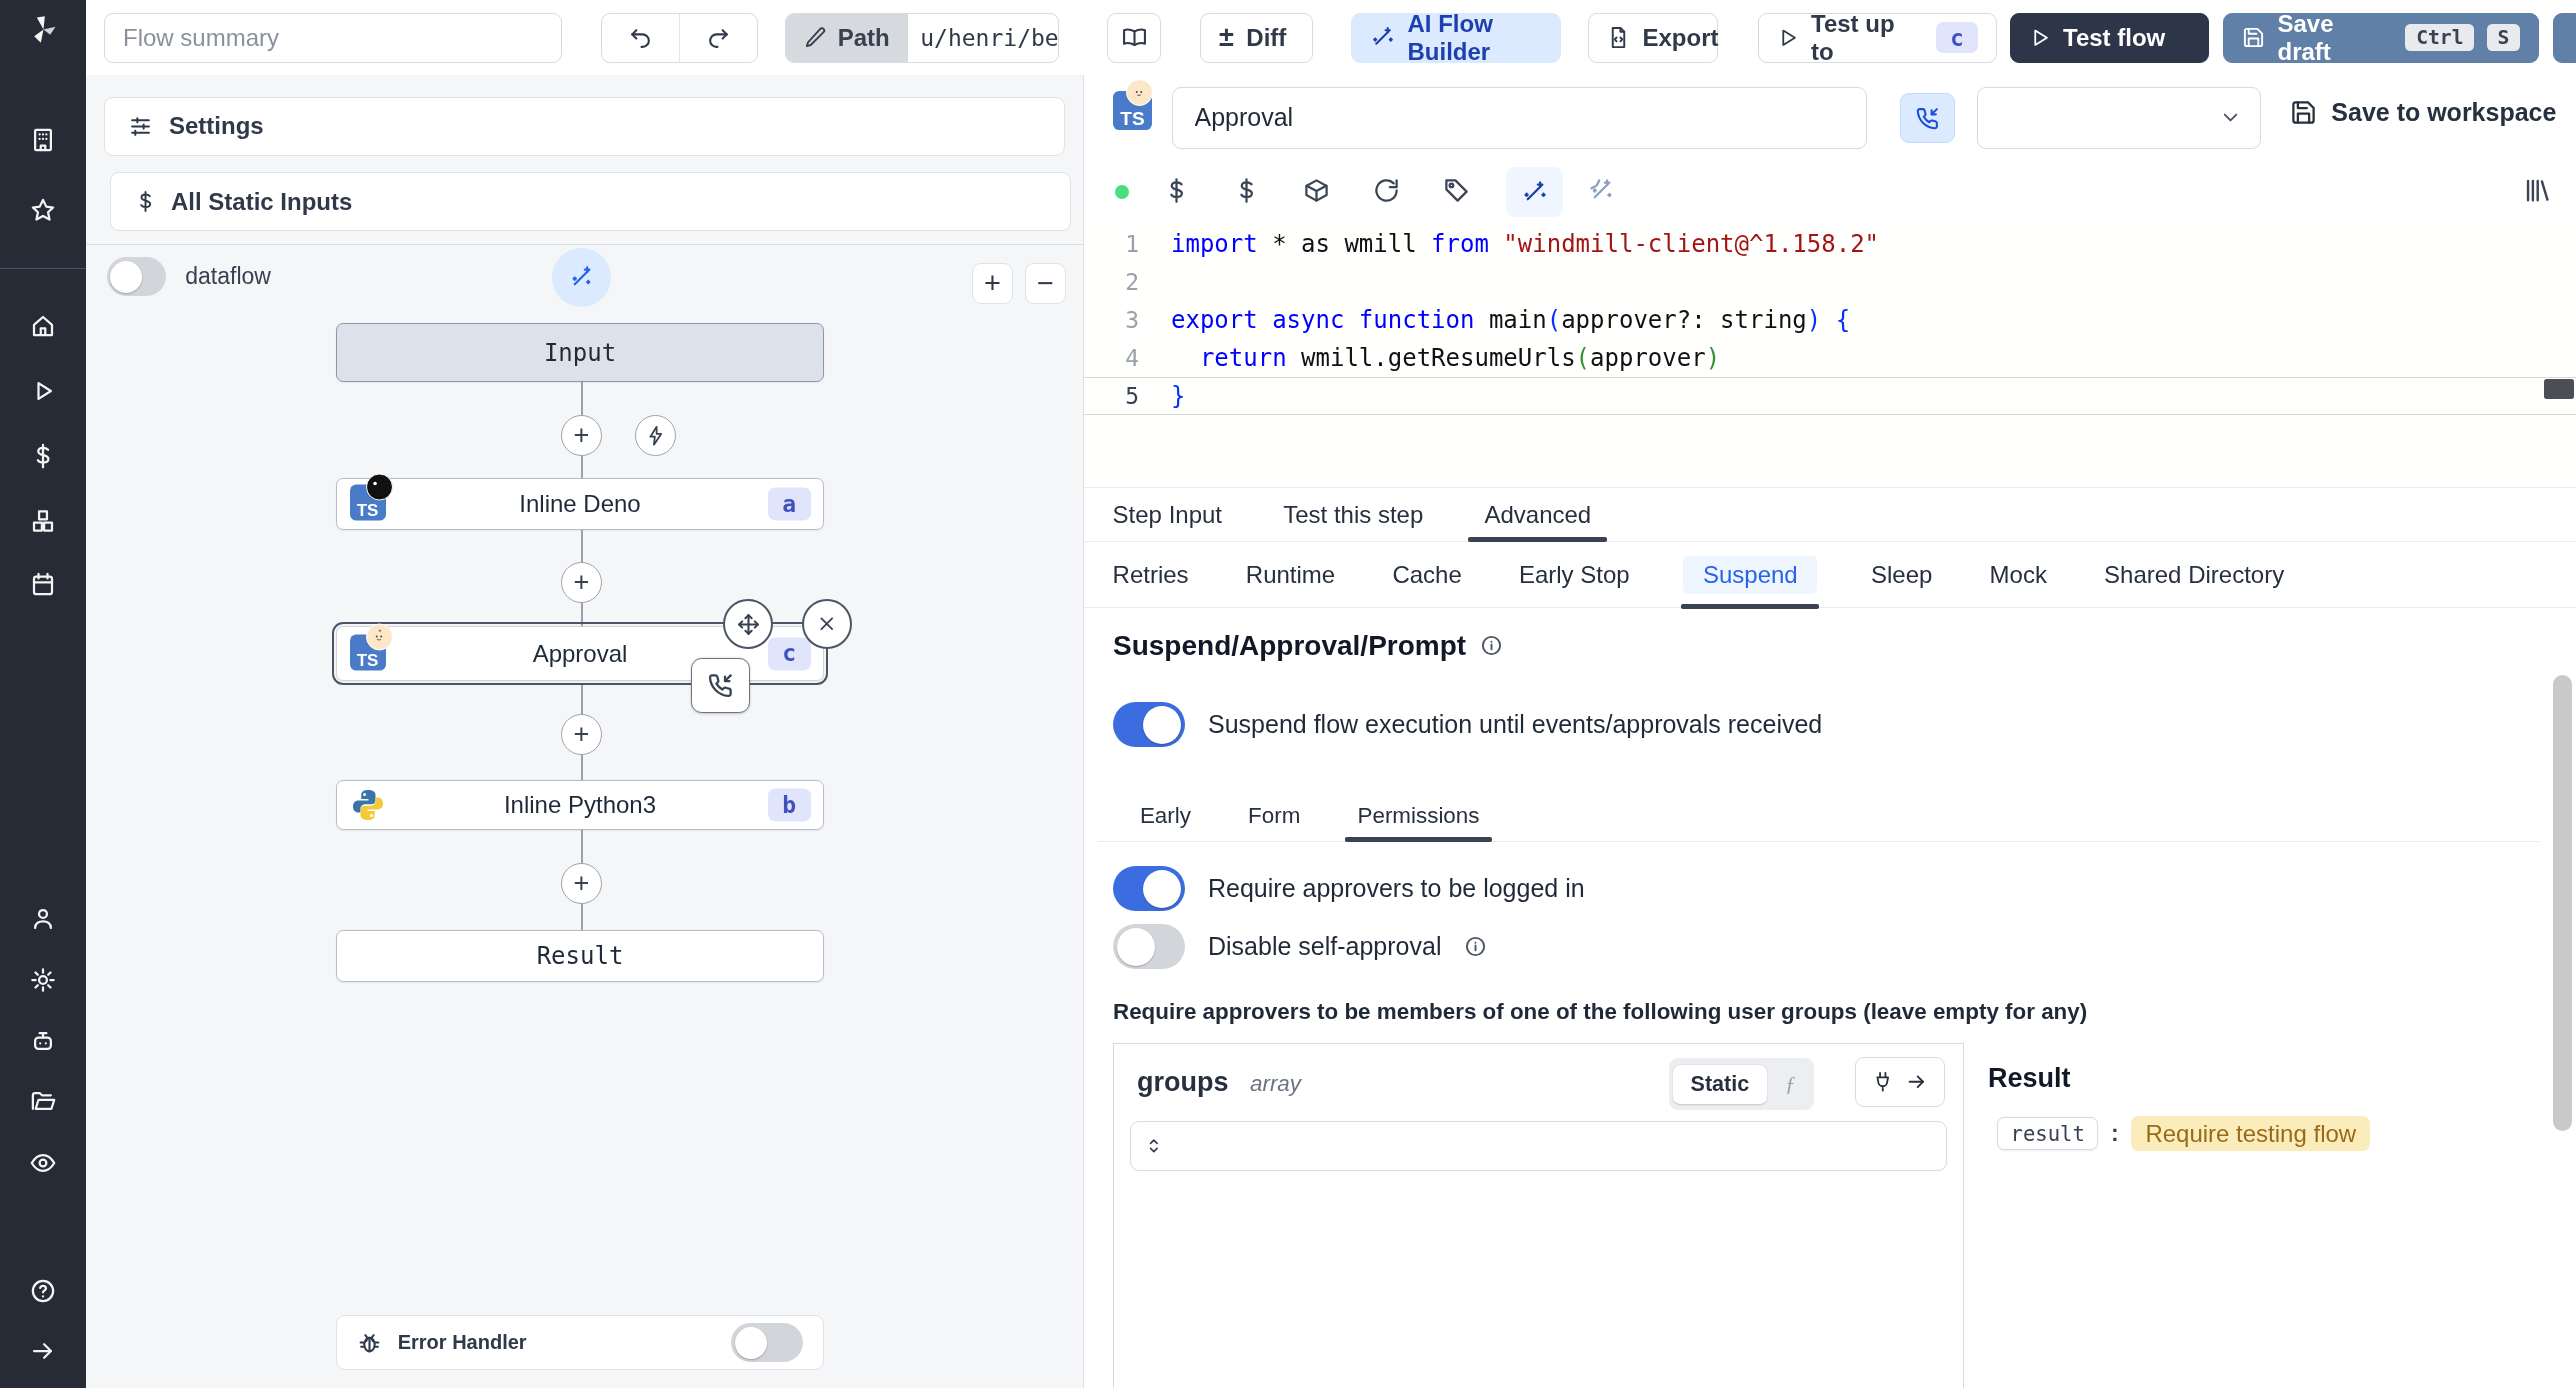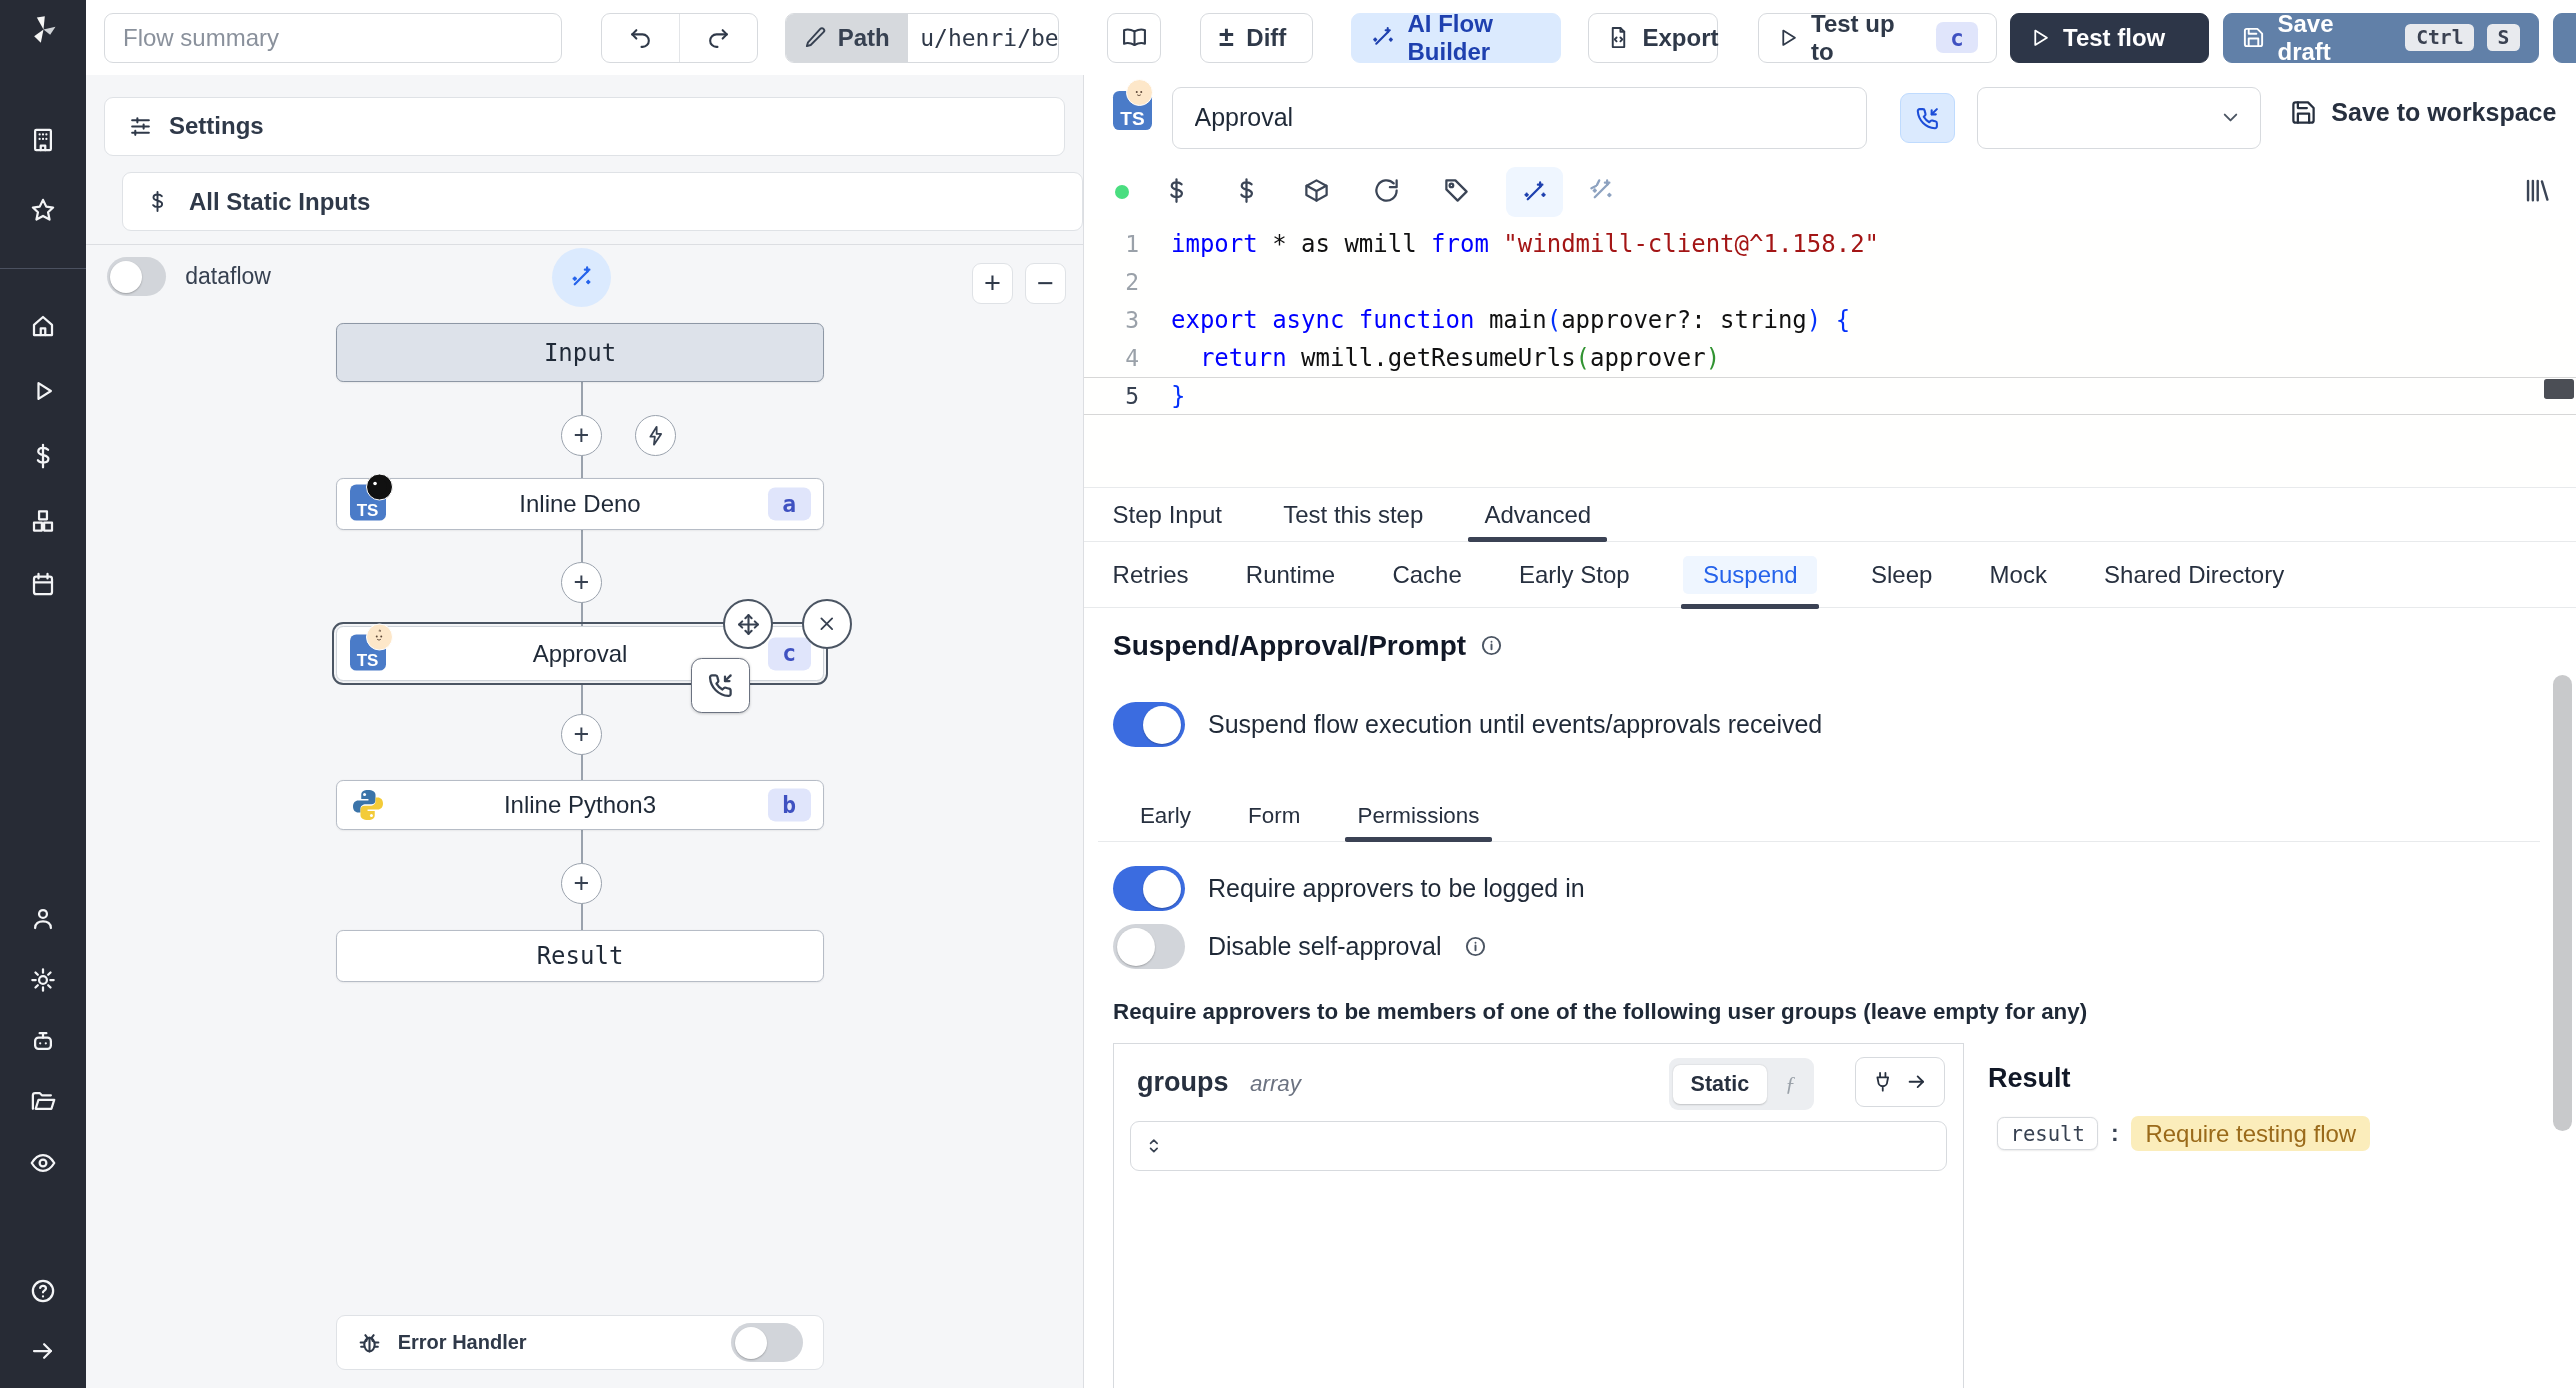--- a/index.html
+++ b/index.html
@@ -242,21 +242,21 @@
   </div>
 
   <div class="flowpanel">
     <div class="card" style="left:18px;top:21.5px;width:961px;height:59px;padding:0 23px;gap:16px;font-size:24px;">
       <svg class="ic" width="25" height="25" viewBox="0 0 24 24">
           <path d="M4 6h16M4 12h16M4 18h16"></path>
           <path d="M9 4v4M15 10v4M7 16v4"></path>
         </svg>
       <span>Settings</span>
     </div>
-    <div class="card" style="left:36px;top:97px;width:961px;height:59px;padding:0 23px;gap:20px;font-size:24px;">
+    <div class="card" style="left:24px;top:97px;width:961px;height:59px;padding:0 23px;gap:14px;font-size:24px;">
       <svg class="ic" width="23" height="23" viewBox="0 0 24 24">
           <path d="M12 2v20M16.5 6.5c-1-1.2-2.6-1.8-4.5-1.8-2.4 0-4.2 1.2-4.2 3.2 0 4.3 9 2.3 9 6.6 0 2-1.9 3.3-4.6 3.3-2 0-3.8-.7-4.7-2"></path>
         </svg>
       <span>All Static Inputs</span>
     </div>
     <div class="abs" style="left:0;right:0;top:169px;height:0.9px;background:#dcdee2;"></div>
 
     <div class="abs" style="left:20.6px;top:182px;display:flex;align-items:center;gap:19.7px;">
       <div class="tgl" style="width:59px;height:39px;">
           <div class="knob" style="width:32px;height:32px;"></div>

